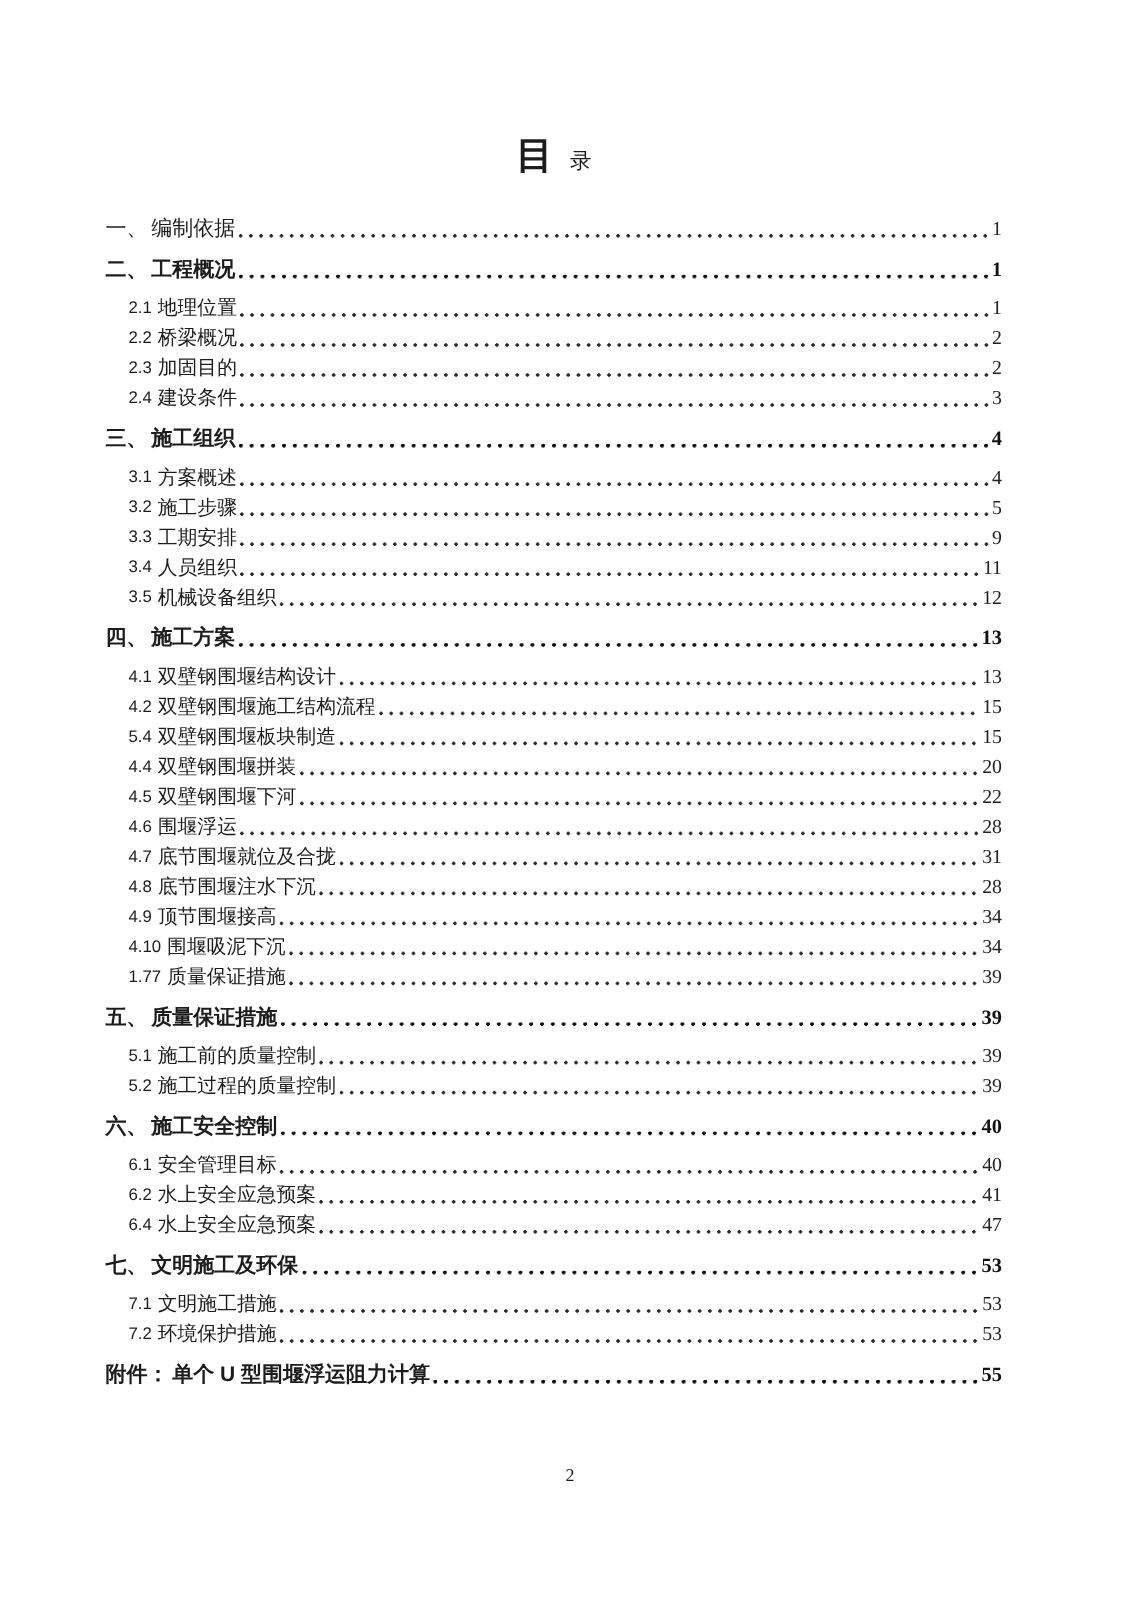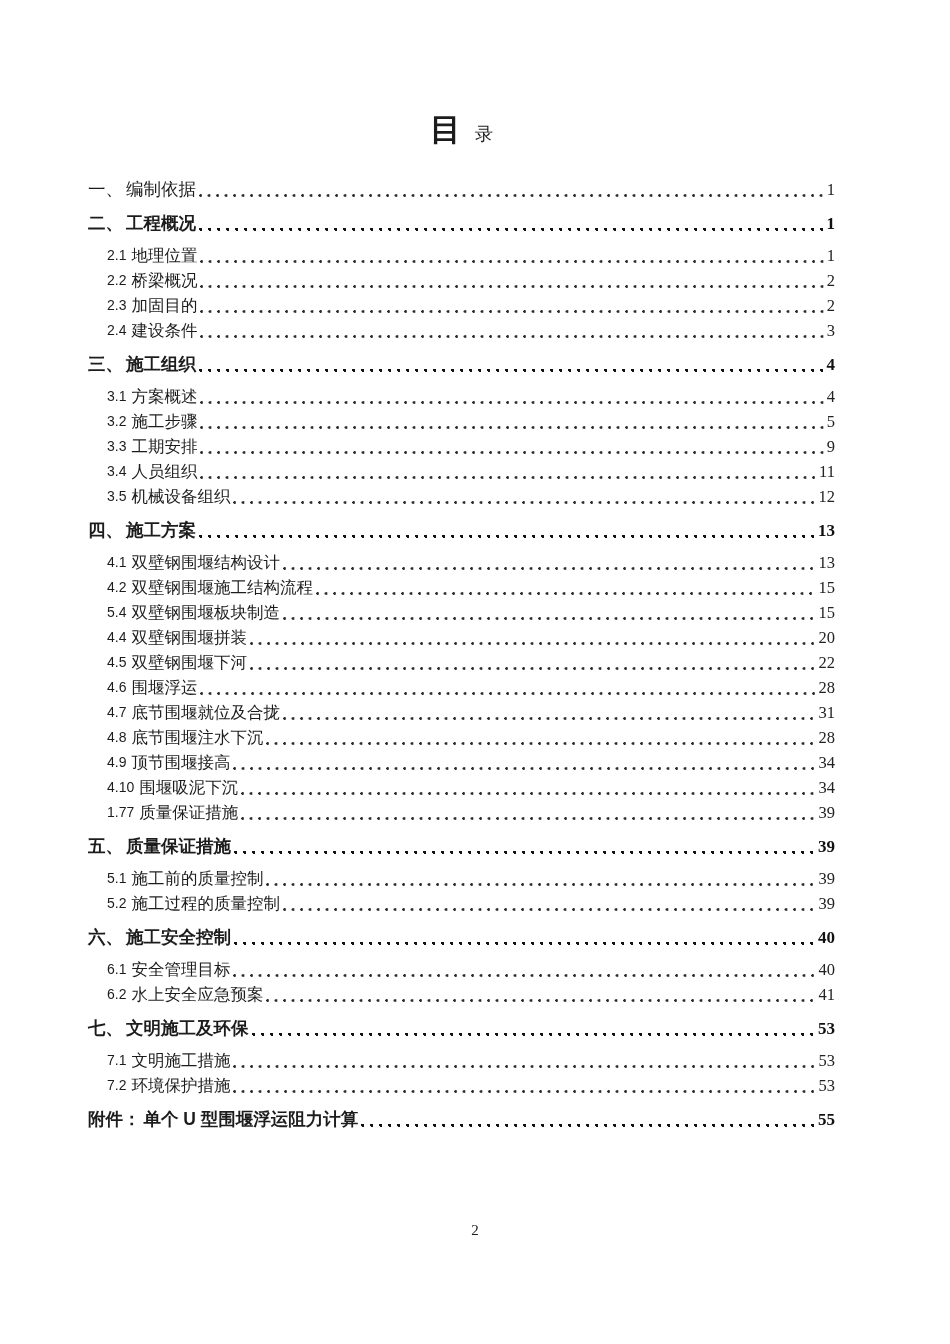--- a/index.html
+++ b/index.html
@@ -291,20 +291,26 @@
         <span class="txt">安全管理目标</span>
         <span class="leader"></span>
         <span class="pg">40</span>
       </div>
       <div class="row l2">
         <span class="num">6.2</span>
         <span class="txt">水上安全应急预案</span>
         <span class="leader"></span>
         <span class="pg">41</span>
       </div>
+      <div class="row l2">
+        <span class="num">6.4</span>
+        <span class="txt">水上安全应急预案</span>
+        <span class="leader"></span>
+        <span class="pg">47</span>
+      </div>
       <div class="row l1 bold">
         <span class="num">七、</span>
         <span class="txt">文明施工及环保</span>
         <span class="leader"></span>
         <span class="pg">53</span>
       </div>
       <div class="row l2">
         <span class="num">7.1</span>
         <span class="txt">文明施工措施</span>
         <span class="leader"></span>

